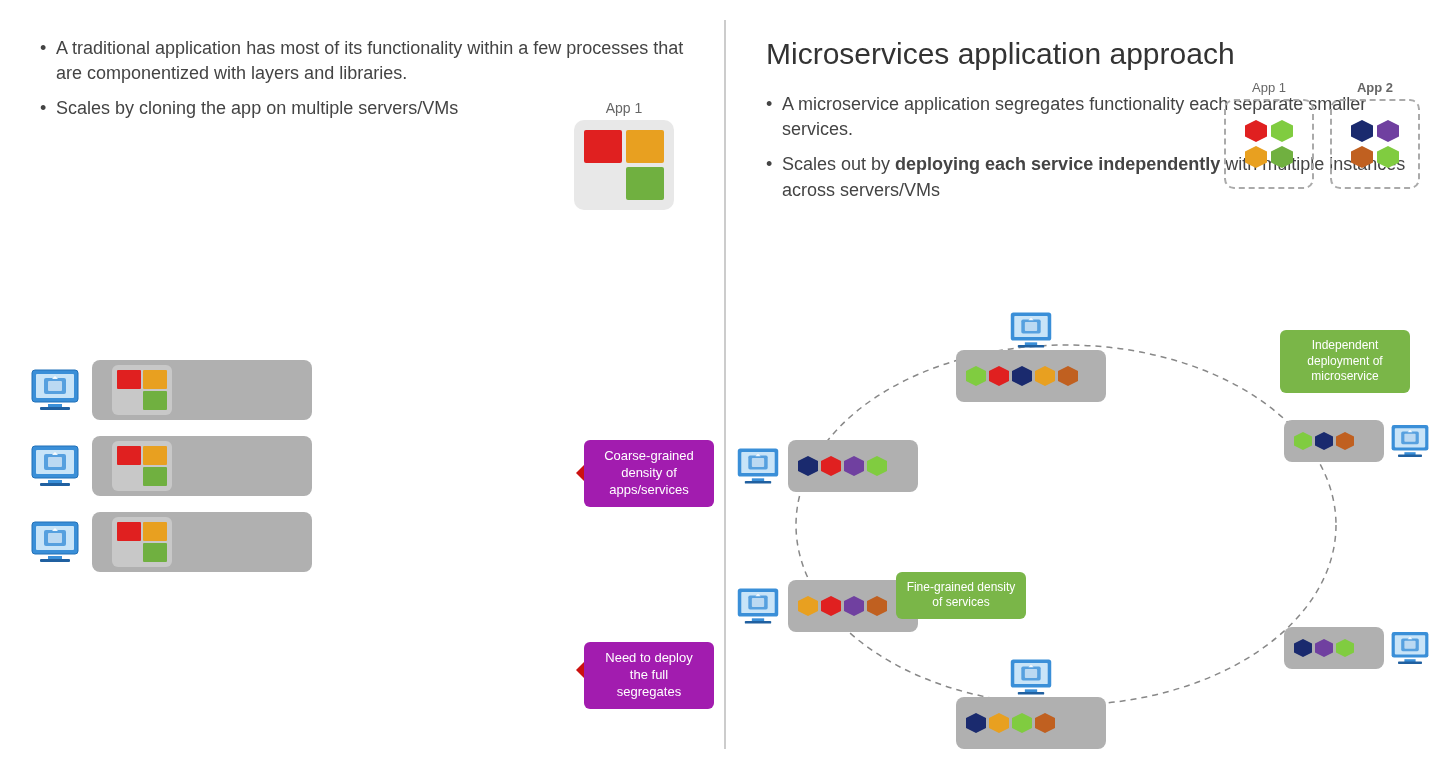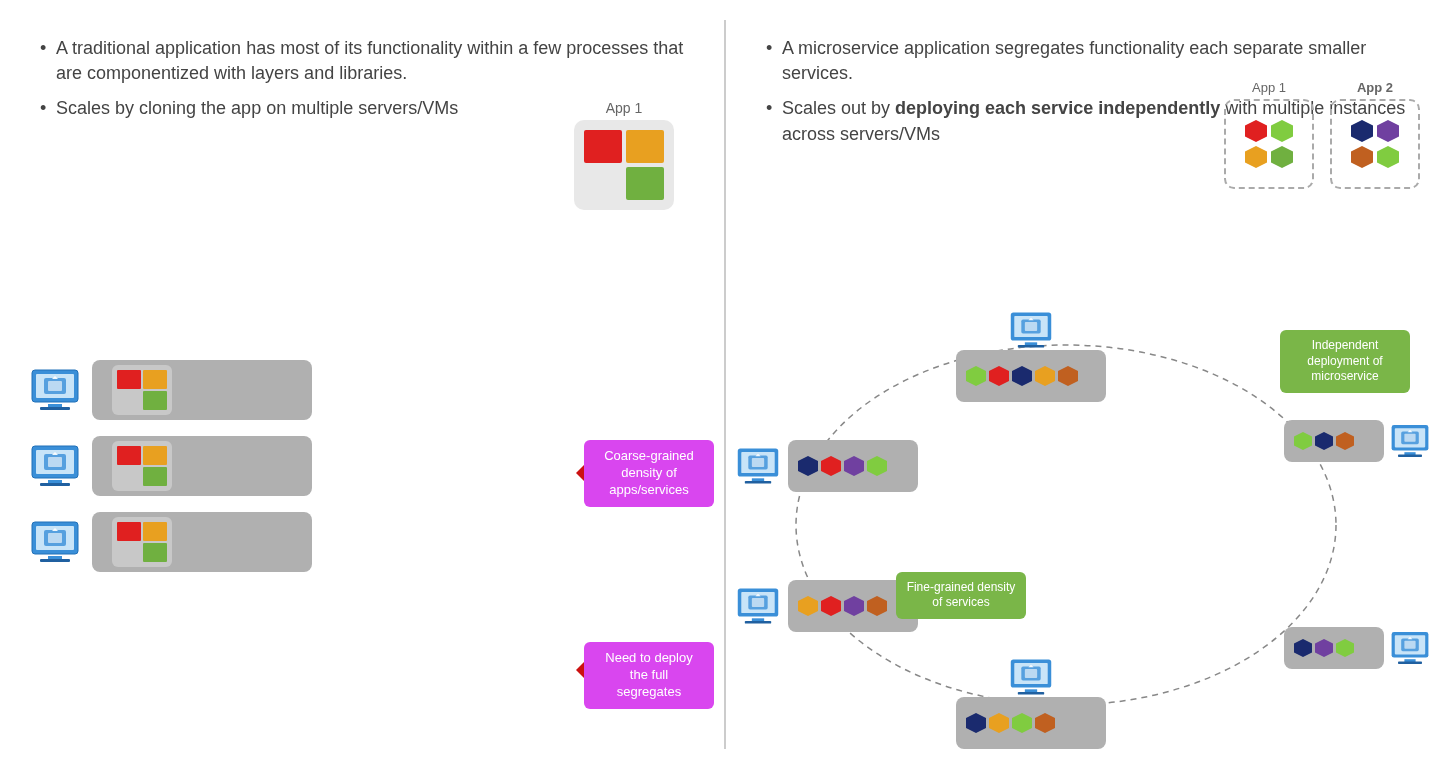--- a/index.html
+++ b/index.html
@@ -121,21 +121,21 @@
       margin-left: 8px;
     }
 
     .mini-sq-red { background: #e02020; border-radius: 1px; }
     .mini-sq-yellow { background: #e8a020; border-radius: 1px; }
     .mini-sq-green { background: #70b040; border-radius: 1px; }
 
     
     .callout-red {
       position: absolute;
-      background: #d946ef;
+      background: #a21caf;
       color: white;
       border-radius: 6px;
       padding: 8px 12px;
       font-size: 13px;
       text-align: center;
       line-height: 1.3;
     }
 
     .callout-red::before {
       content: '';
@@ -371,20 +371,21 @@
   </svg>
 
   <div class="callout-red callout-deploy">
     <span>Need to deploy the full segregates</span>
   </div>
 </div>
 
 <div class="divider"></div>
 
 <div class="panel right-panel">
+  <h1 class="panel-title">Microservices application approach</h1>
 
   <ul class="bullet-list">
     <li>A microservice application segregates functionality each separate smaller services.</li>
     <li>
       Scales out by <strong>deploying each service independently</strong> with multiple instances across servers/VMs
     </li>
   </ul>
 
   <div class="app-boxes-row">
 

